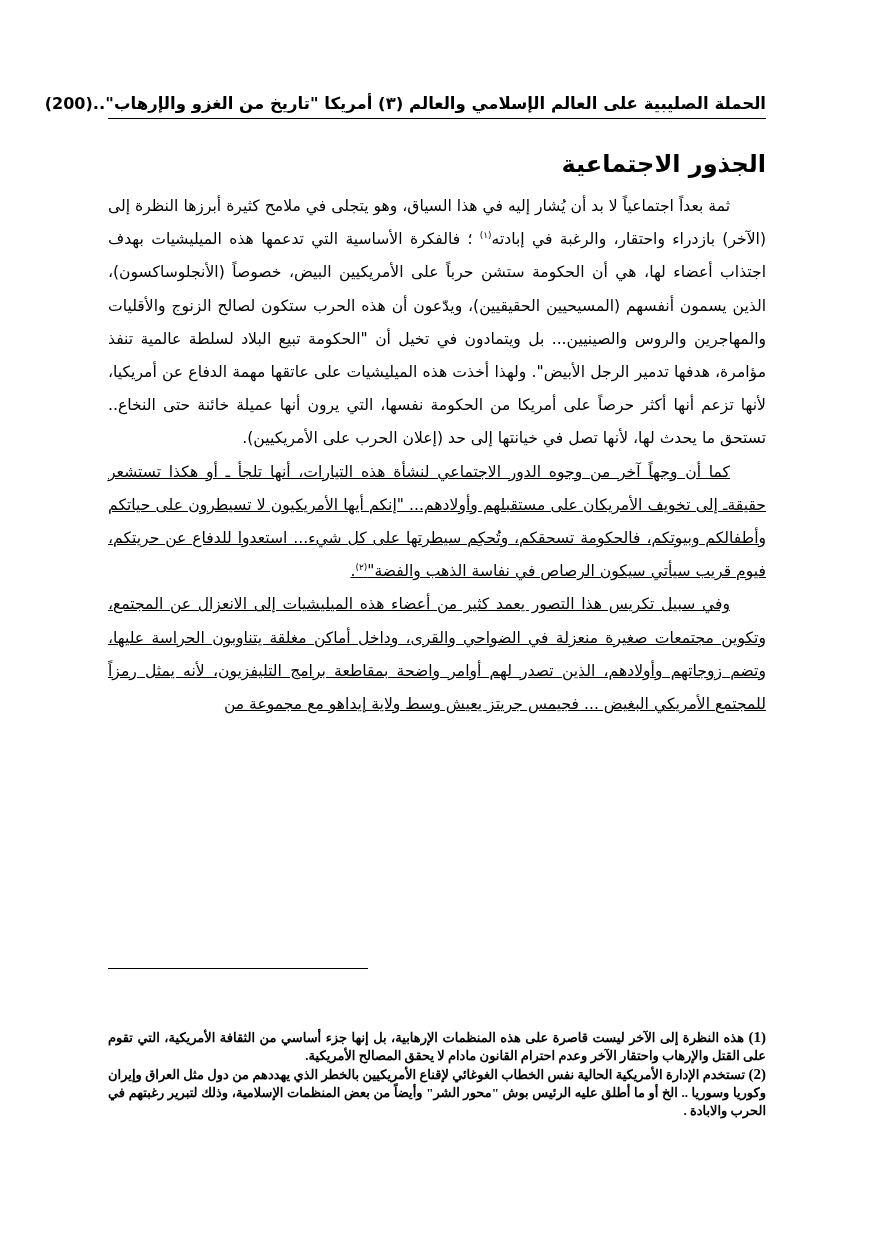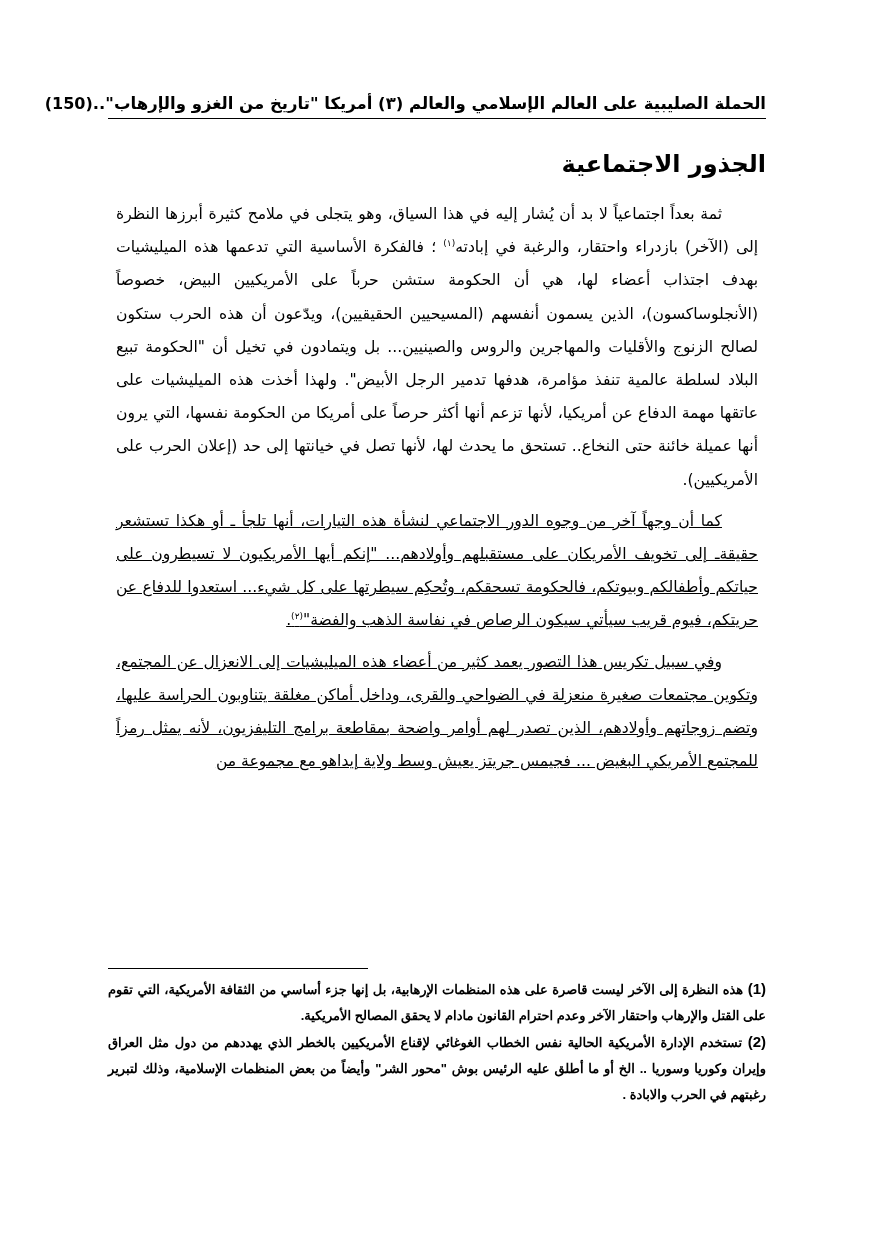--- a/index.html
+++ b/index.html
@@ -58,64 +58,64 @@
       position: absolute;
       top: 190px;
       left: 0;
       right: 0;
       font-size: 15.6px;
       line-height: 33.2px;
       text-align: justify;
       text-align-last: right;
     }
     .body-text p {
-      margin: 8px;
+      margin: 0;
       text-indent: 36px;
     }
     .body-text p + p { margin-top: 0; text-decoration: underline; }
     sup.fn-ref {
       font-size: 9px;
       line-height: 0;
       vertical-align: super;
     }
     .footnote-rule {
       position: absolute;
       top: 968px;
       left: 0;
       width: 260px;
       border-top: 1.2px solid #000;
     }
     .footnotes {
       position: absolute;
-      top: 976px;
+      top: 1028px;
       left: 0;
       right: 0;
-      font-family: Liberation Sans, sans-serif;
+      font-family: Liberation Serif, serif;
       font-size: 13px;
       font-weight: bold;
-      line-height: 26px;
+      line-height: 18px;
       text-align: justify;
       text-align-last: right;
     }
     .footnotes p { margin: 0; }
     .footnotes .fn-num {
       font-size: 15px;
       font-weight: bold;
       direction: ltr;
       unicode-bidi: embed;
     }
   </style>
 </head>
 <body>
 
 <div class="page">
 
   <div class="running-header">
     <span class="title">الحملة الصليبية على العالم الإسلامي والعالم (٣) أمريكا "تاريخ من الغزو والإرهاب"..</span>
-    <span class="page-num">(150)</span>
+    <span class="page-num">(200)</span>
   </div>
   <div class="header-rule"></div>
 
   <h2 class="section-title">الجذور الاجتماعية</h2>
 
   <div class="body-text">
     <p>
       <span>ثمة بعداً اجتماعياً لا بد أن يُشار إليه في هذا السياق، وهو يتجلى في ملامح كثيرة أبرزها النظرة إلى (الآخر) بازدراء واحتقار، والرغبة في إبادته</span><sup class="fn-ref">(١)</sup><span> ؛ فالفكرة الأساسية التي تدعمها هذه الميليشيات بهدف اجتذاب أعضاء لها، هي أن الحكومة ستشن حرباً على الأمريكيين البيض، خصوصاً (الأنجلوساكسون)، الذين يسمون أنفسهم (المسيحيين الحقيقيين)، ويدّعون أن هذه الحرب ستكون لصالح الزنوج والأقليات والمهاجرين والروس والصينيين... بل ويتمادون في تخيل أن "الحكومة تبيع البلاد لسلطة عالمية تنفذ مؤامرة، هدفها تدمير الرجل الأبيض". ولهذا أخذت هذه الميليشيات على عاتقها مهمة الدفاع عن أمريكيا، لأنها تزعم أنها أكثر حرصاً على أمريكا من الحكومة نفسها، التي يرون أنها عميلة خائنة حتى النخاع.. تستحق ما يحدث لها، لأنها تصل في خيانتها إلى حد (إعلان الحرب على الأمريكيين).</span>
     </p>
     <p>

